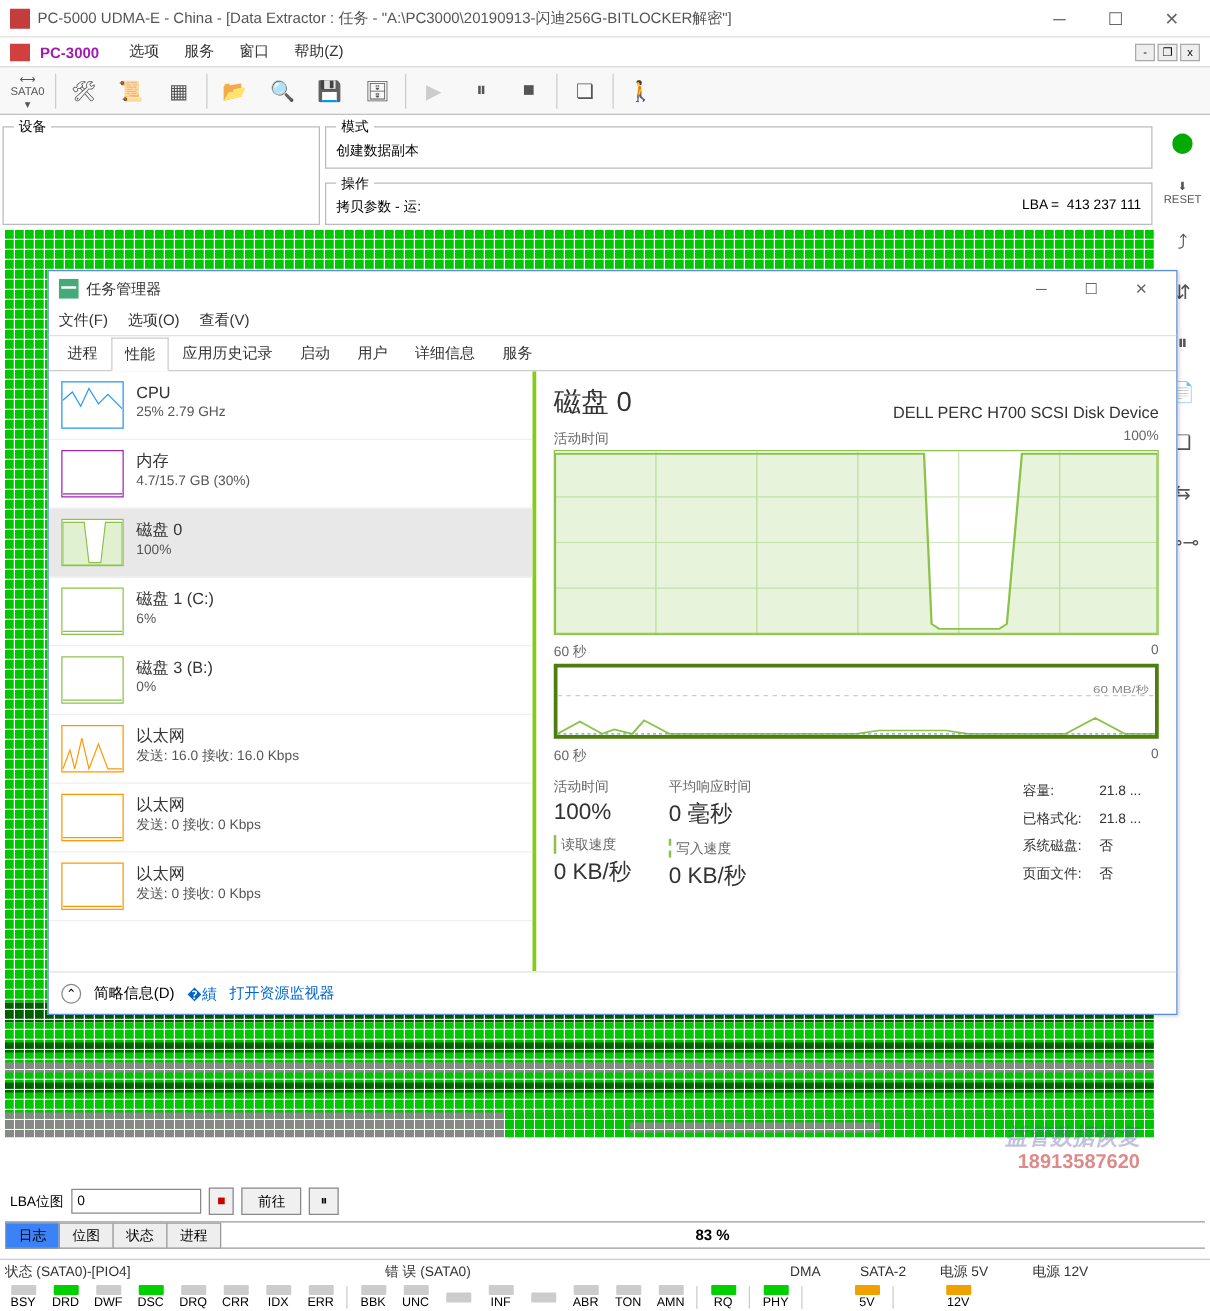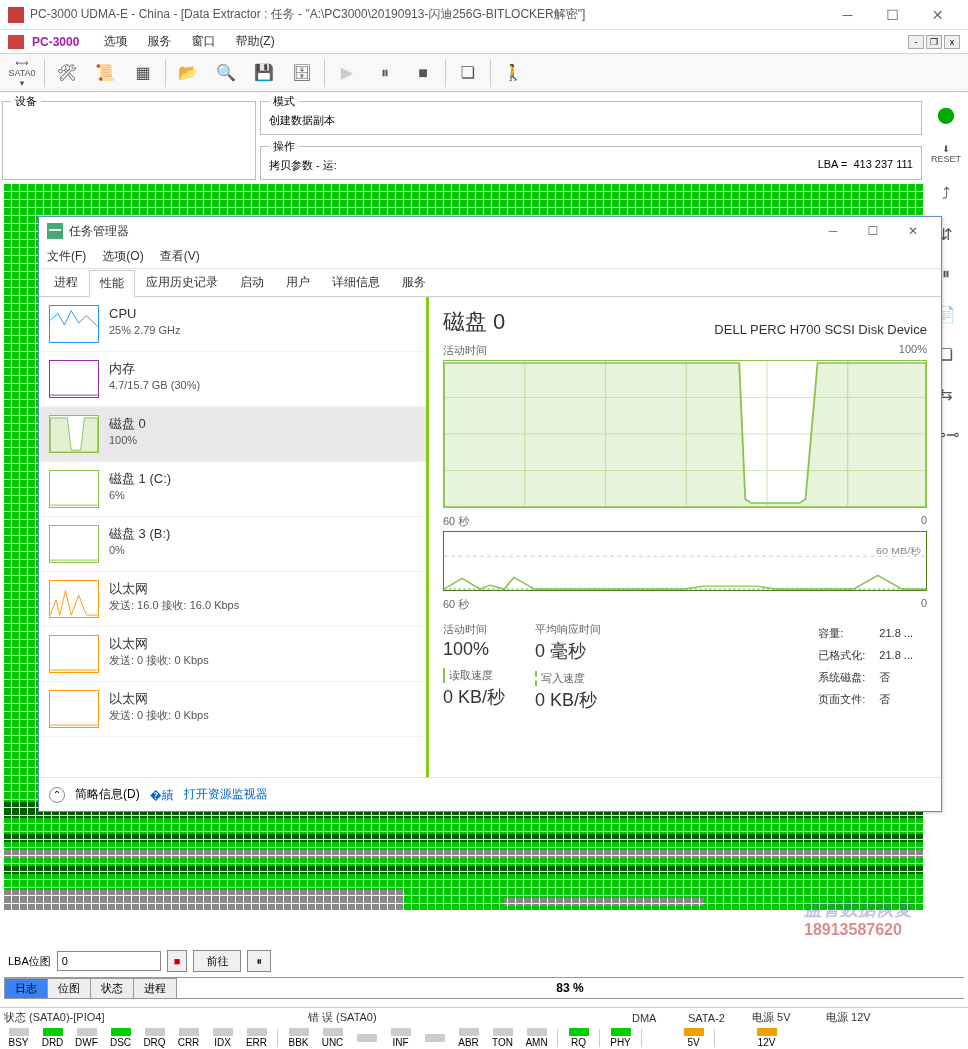--- a/index.html
+++ b/index.html
@@ -50,21 +50,21 @@
 .perf-item.sel { background: #e8e8e8; }
 .perf-thumb { width: 50px; height: 38px; border: 1px solid; background: #fff; position: relative; }
 .perf-thumb svg { width: 100%; height: 100%; }
 .perf-text { font-size: 12px; color: #333; line-height: 1.4; }
 .perf-text .pname { font-size: 13px; }
 .tm-right { flex: 1; padding: 10px 14px; display: flex; flex-direction: column; overflow: hidden; }
 .tm-right h2 { font-size: 22px; font-weight: normal; color: #333; display: inline-block; }
 .tm-right .devname { font-size: 13px; color: #333; float: right; margin-top: 8px; }
 .chart-label-row { display: flex; justify-content: space-between; font-size: 11px; color: #666; margin-top: 6px; }
 .big-chart { height: 148px; border: 1px solid #8bc34a; background: #fff; position: relative; margin-top: 2px; }
-.small-chart { height: 60px; border: 1px solid #4d7c0f; background: #fff; position: relative; margin-top: 2px; }
+.small-chart { height: 60px; border: 3px solid #4d7c0f; background: #fff; position: relative; margin-top: 2px; }
 .stats-grid { display: flex; gap: 30px; margin-top: 10px; }
 .stats-col { display: flex; flex-direction: column; gap: 2px; }
 .stat-label { font-size: 11px; color: #666; }
 .stat-value { font-size: 18px; color: #333; }
 .stats-right { font-size: 11px; color: #333; line-height: 1.6; margin-left: auto; }
 .stats-right td { padding-right: 12px; }
 .tm-footer { height: 34px; border-top: 1px solid #e0e0e0; display: flex; align-items: center; padding: 0 10px; gap: 10px; font-size: 12px; }
 .tm-footer a { color: #0066cc; text-decoration: none; }
 .circle-btn { width: 16px; height: 16px; border: 1px solid #888; border-radius: 50%; display: flex; align-items: center; justify-content: center; font-size: 10px; }
 
@@ -82,33 +82,33 @@
 
 .status-row { position: absolute; bottom: 22px; left: 0; right: 0; height: 20px; border-top: 1px solid #ccc; display: flex; align-items: center; font-size: 11px; padding: 0 4px; gap: 4px; color: #333; }
 .led-row { position: absolute; bottom: 0; left: 0; right: 0; height: 22px; display: flex; align-items: center; font-size: 10px; padding: 0 2px; gap: 1px; }
 .led { display: flex; flex-direction: column; align-items: center; width: 33px; }
 .led-light { width: 20px; height: 8px; border-radius: 1px; background: #ccc; margin-bottom: 1px; }
 .led-light.on-green { background: #00d000; }
 .led-light.on-orange { background: #f0a000; }
 .led-sep { width: 1px; height: 18px; background: #ccc; margin: 0 3px; }
 
 
-.watermark { position: absolute; right: 56px; bottom: 110px; text-align: left; pointer-events: none; }
+.watermark { position: absolute; right: 56px; bottom: 110px; text-align: right; pointer-events: none; }
 .watermark .wm1 { font-size: 18px; color: rgba(80,80,160,0.35); font-style: italic; font-weight: bold; }
 .watermark .wm2 { font-size: 16px; color: rgba(200,60,60,0.6); font-weight: bold; }
 
 fieldset { border: 1px solid #bbb; padding: 4px 8px 6px; margin: 2px; font-size: 11px; }
 legend { padding: 0 4px; font-size: 11px; }
 </style>
 </head>
 <body>
 
 <div class="outer-titlebar">
   <span class="icon"></span>
-  <span class="outer-title">PC-3000 UDMA-E - China - [Data Extractor : 任务 - "A:\PC3000\20190913-闪迪256G-BITLOCKER解密"]</span>
+  <span class="outer-title">PC-5000 UDMA-E - China - [Data Extractor : 任务 - "A:\PC3000\20190913-闪迪256G-BITLOCKER解密"]</span>
   <div class="win-controls">
     <div class="win-btn">─</div>
     <div class="win-btn">☐</div>
     <div class="win-btn">✕</div>
   </div>
 </div>
 
 <div class="menubar">
   <span class="app-icon"></span>
   <span class="app-name">PC-3000</span>

